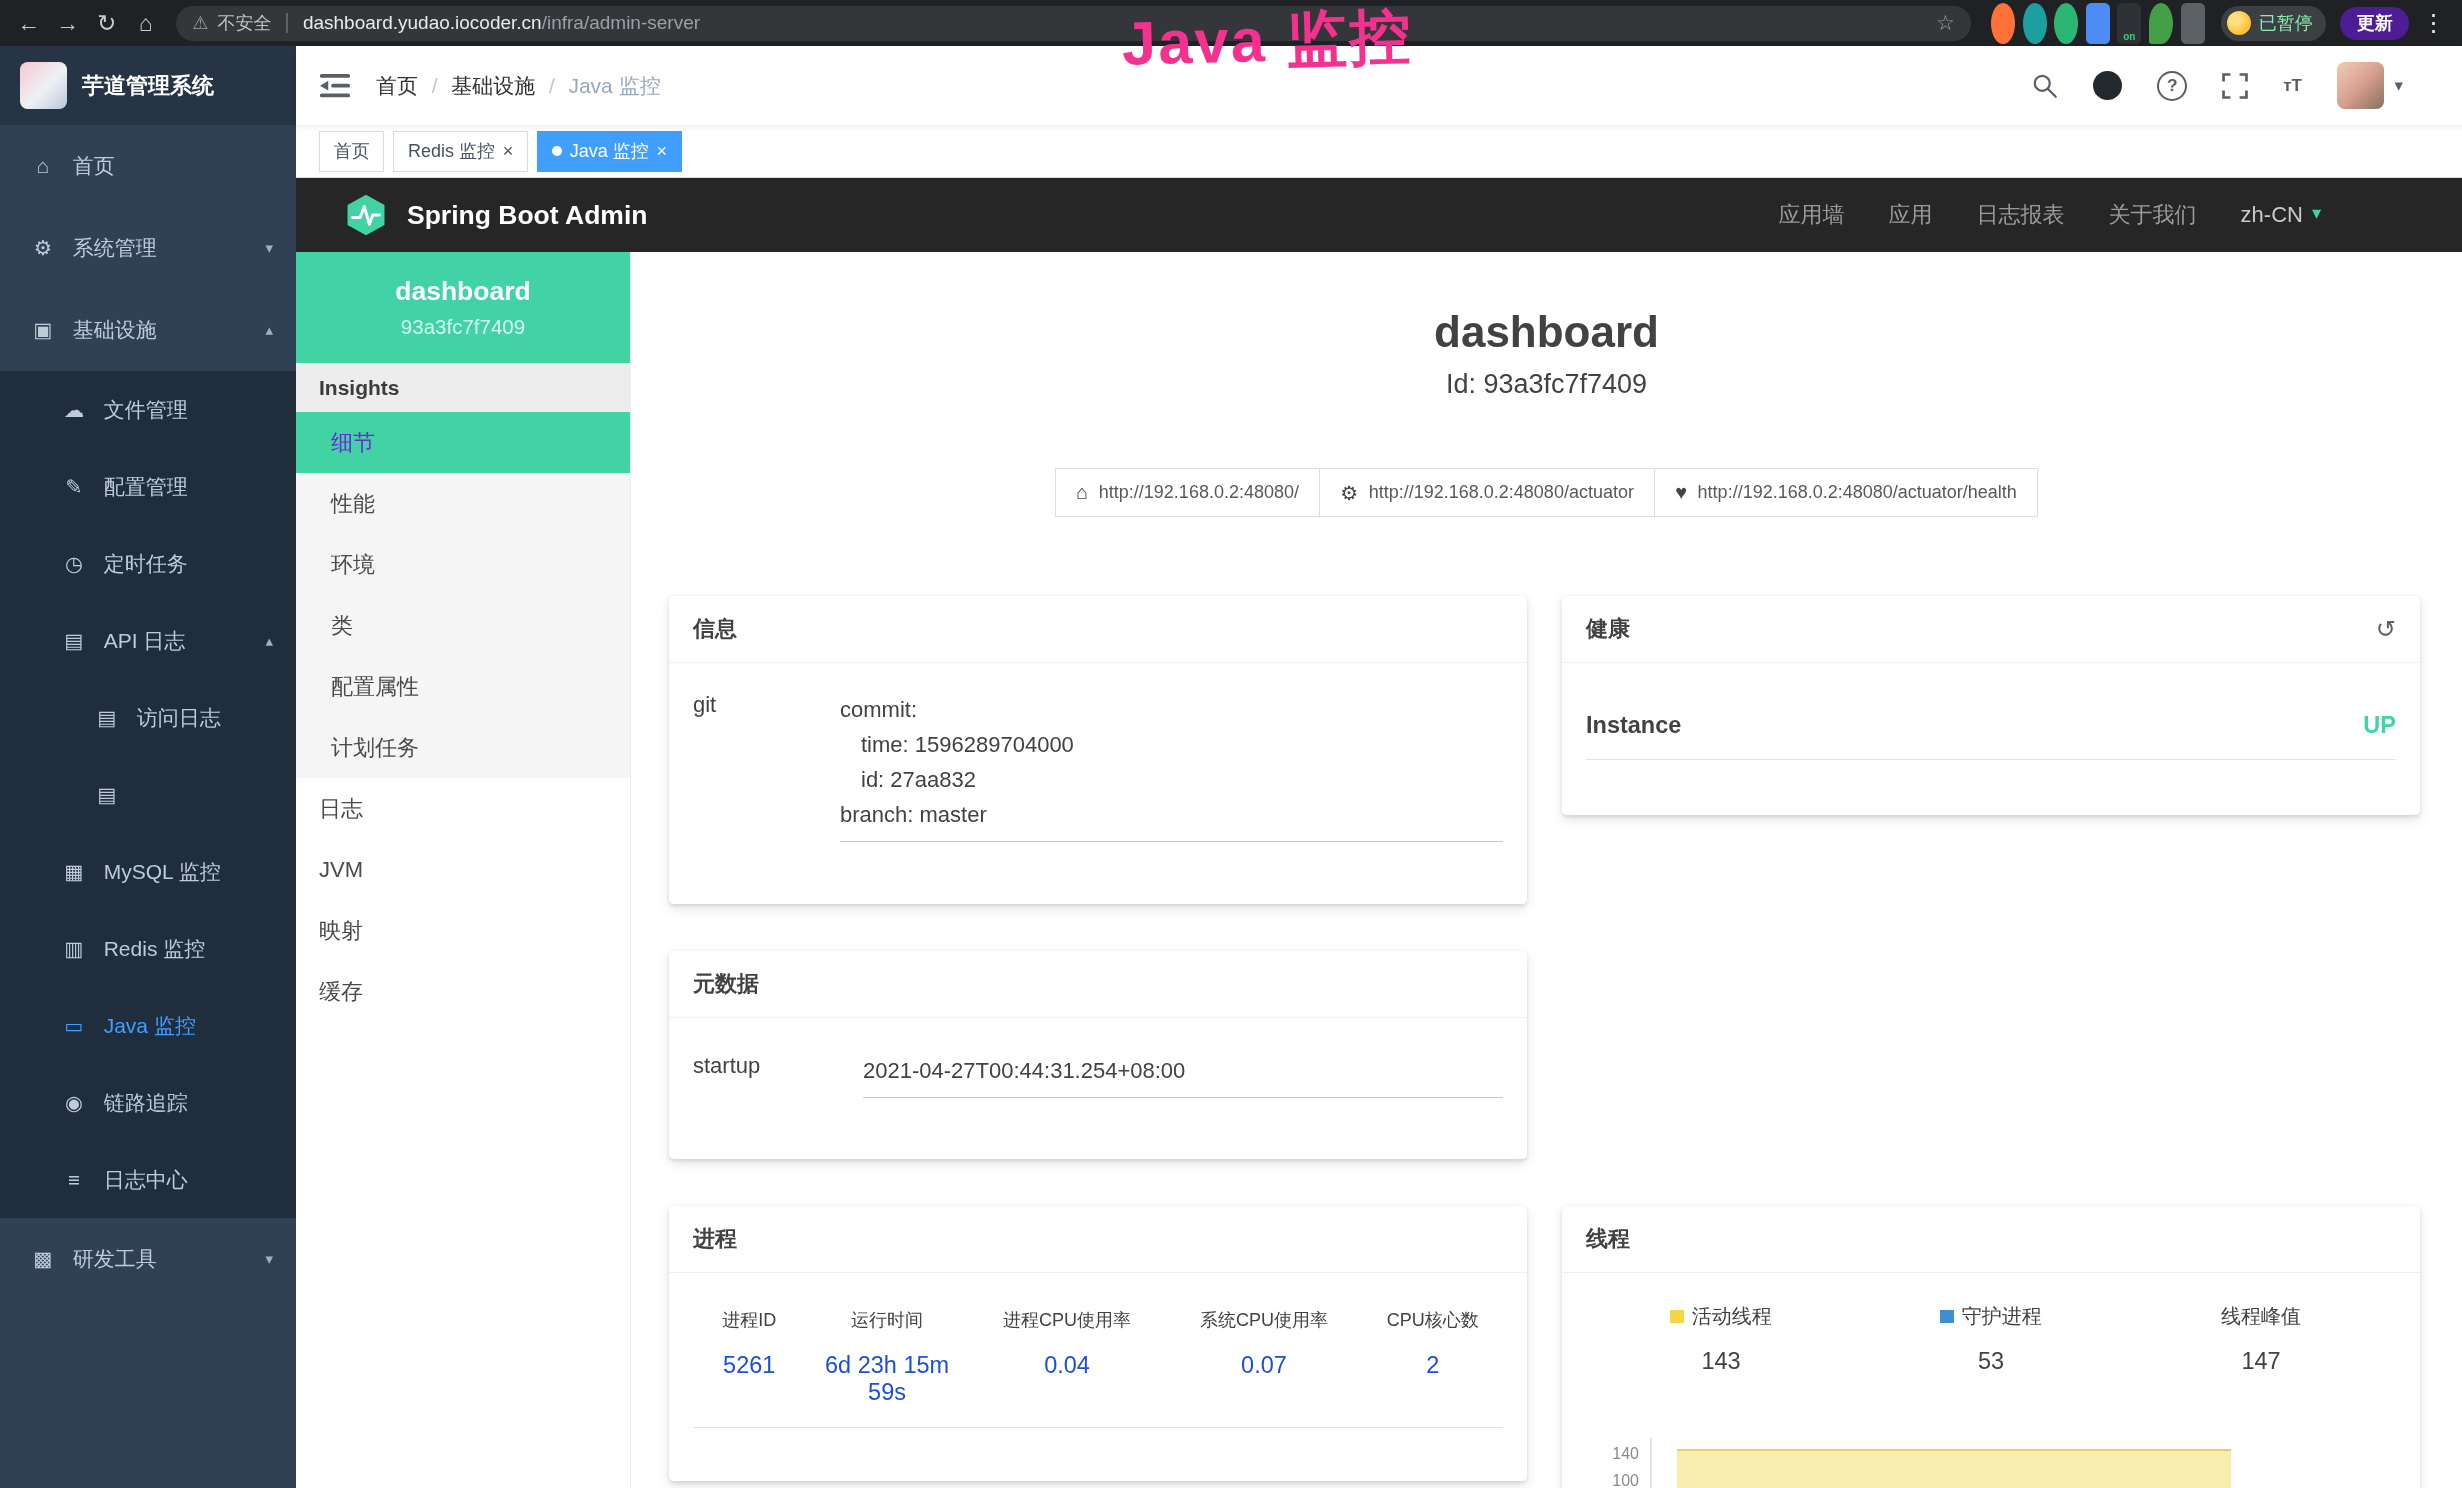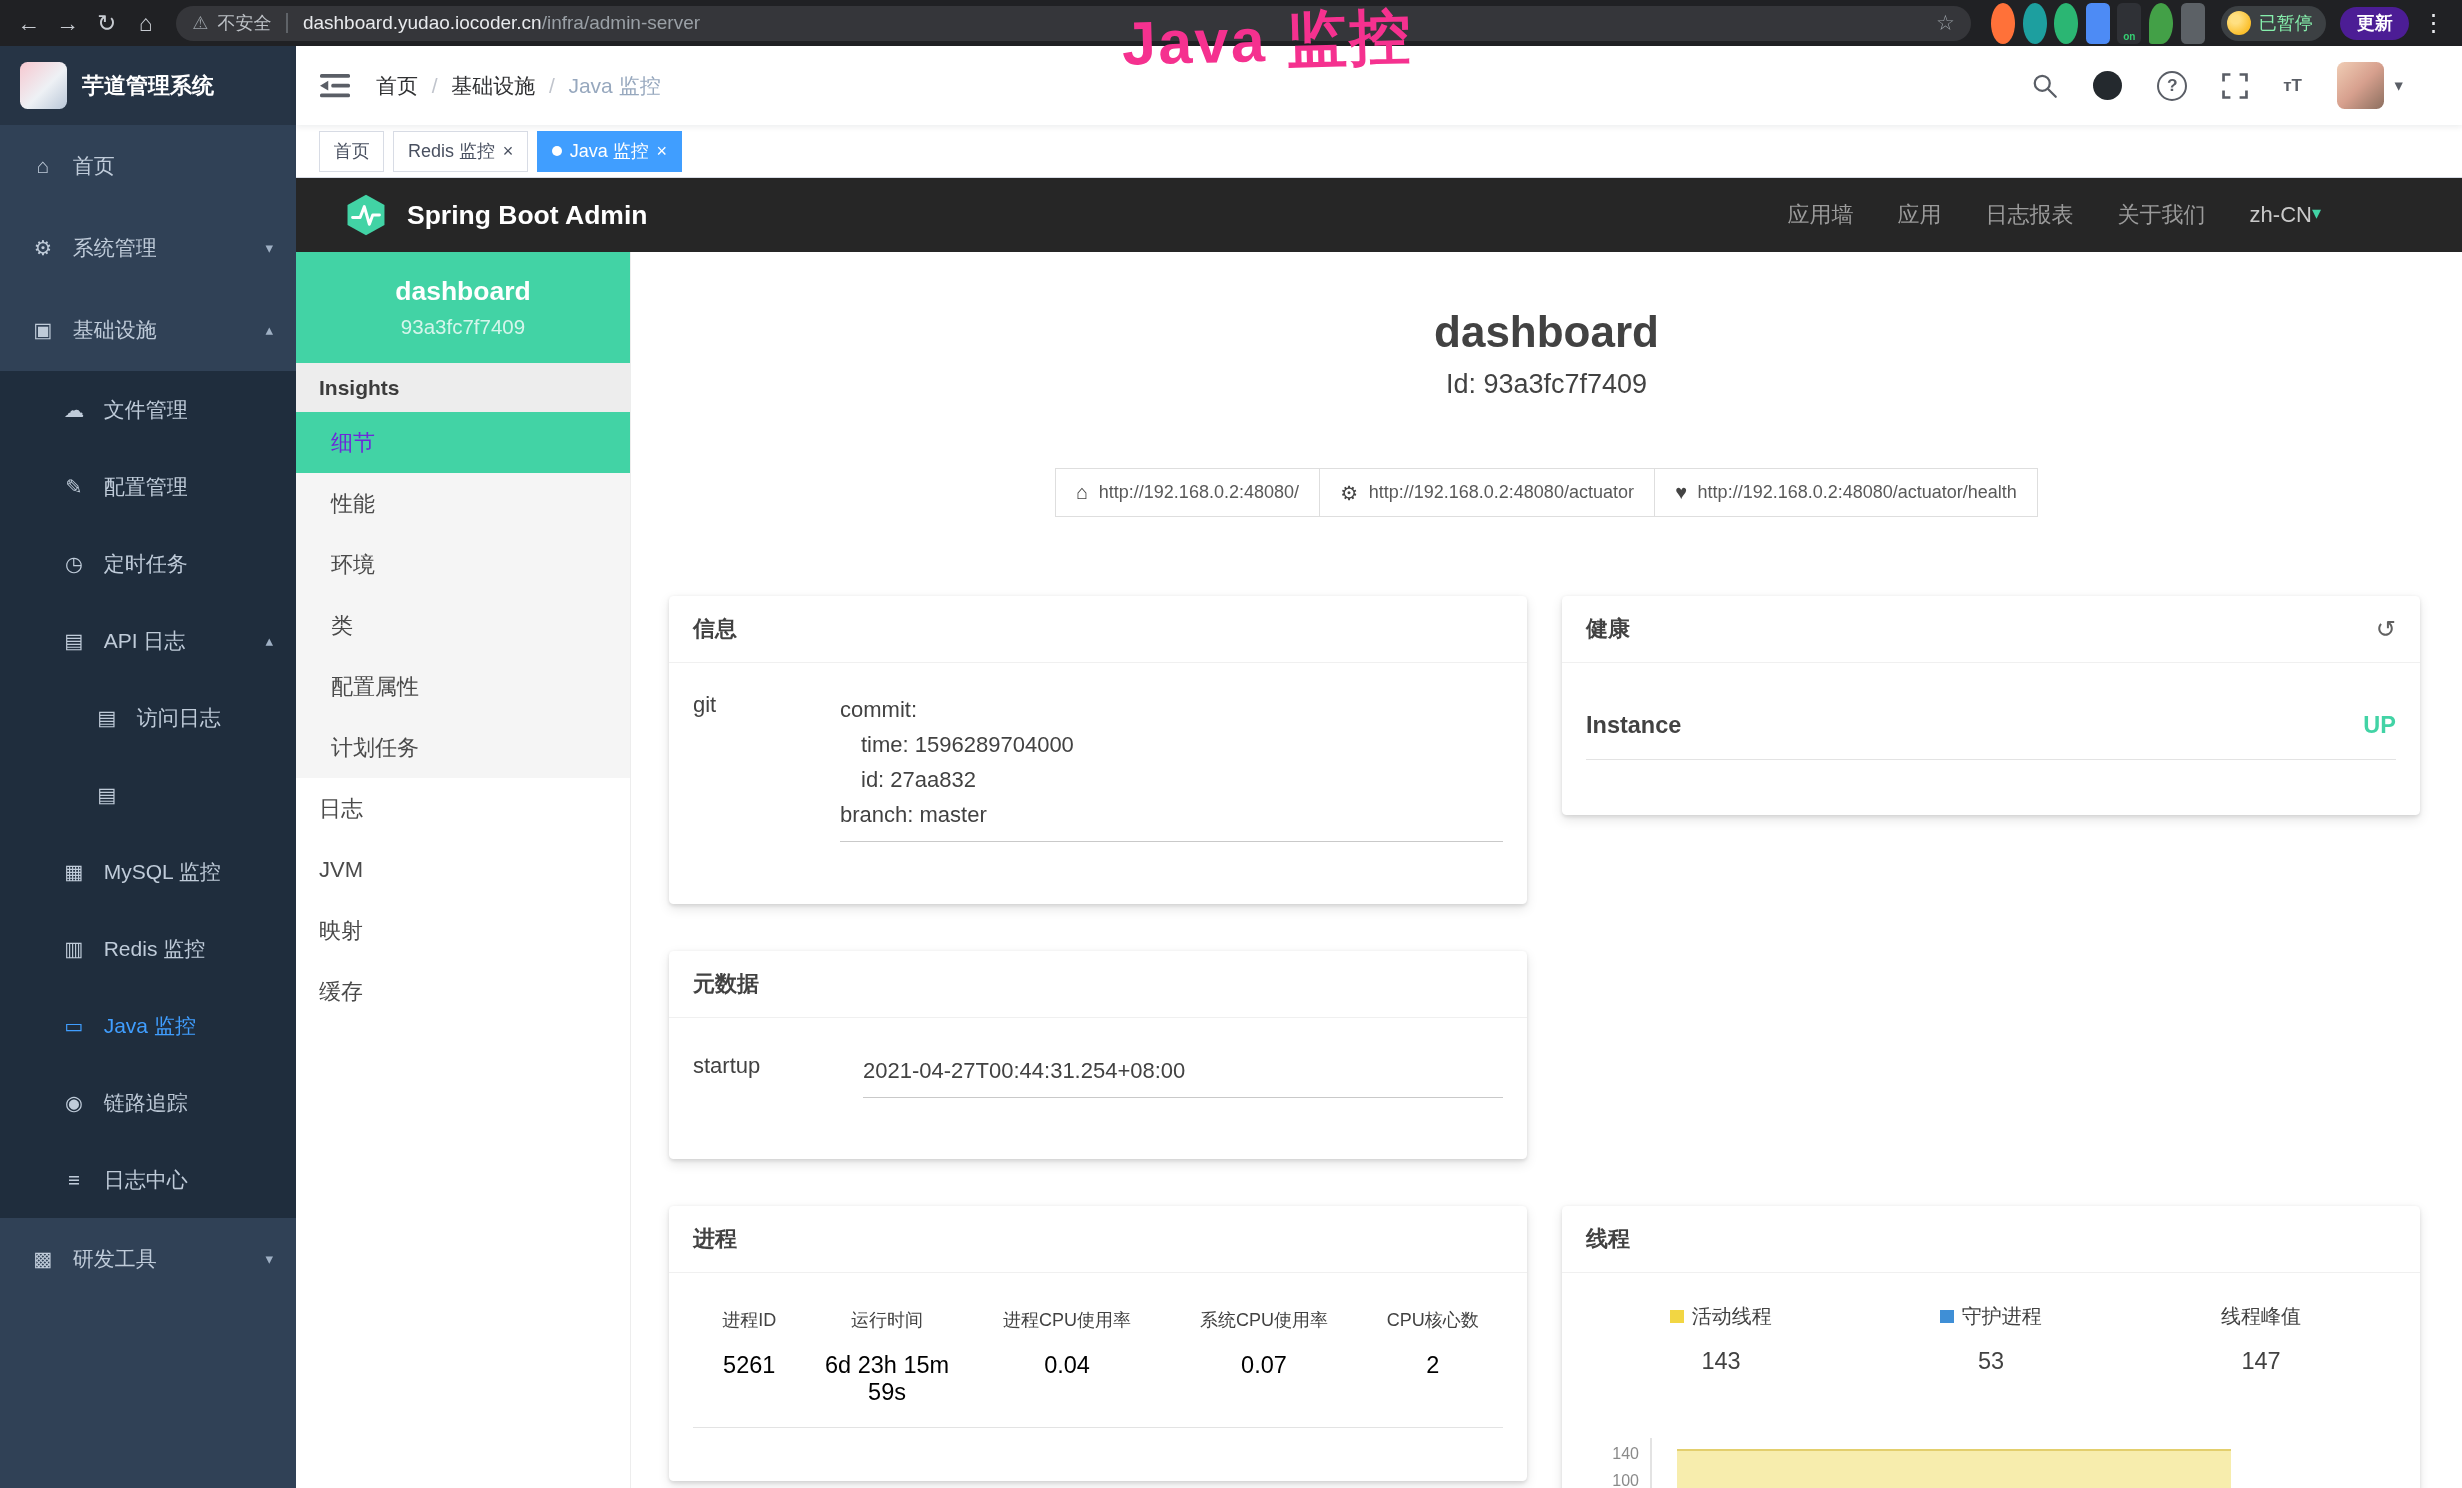--- a/index.html
+++ b/index.html
@@ -88,21 +88,21 @@
   .tag.active{background:#409eff;border-color:#409eff;color:#fff}
   .tag-dot{width:10.6px;height:10.6px;border-radius:50%;background:#fff;display:inline-block}
 
   
   .sba{flex:1;display:flex;flex-direction:column;min-height:0}
   .sba-header{height:74px;background:#262626;display:flex;align-items:center;padding:0 141px 0 49px;flex-shrink:0}
   .sba-logo{display:flex;align-items:center;cursor:pointer}
   .sba-brand{color:#fff;font-size:26.5px;font-weight:700;margin-left:20px;white-space:nowrap;cursor:pointer}
   .sba-nav{margin-left:auto;display:flex;align-items:center;gap:44px;font-size:22px;color:#9b9b9b}
   .sba-nav-item{white-space:nowrap;cursor:pointer}
-  .sba-lang{display:flex;color:#c9c9c9;cursor:pointer}
+  .sba-lang{display:flex;gap:9px;color:#c9c9c9;cursor:pointer}
   .lang-caret{font-style:normal;color:#42d3a5;font-size:18px}
 
   .sba-body{flex:1;display:flex;min-height:0;background:#fff}
   .sba-sidebar{width:334px;flex-shrink:0;border-right:0.8px solid #ededed;display:flex;flex-direction:column;background:#fff}
   .instance-head{height:111px;background:#42d3a5;color:#fff;display:flex;flex-direction:column;
                  align-items:center;justify-content:center;gap:7.6px;flex-shrink:0}
   .instance-name{font-size:26.5px;font-weight:700}
   .instance-id{font-size:20.5px;opacity:.78}
   .menu-label{height:49px;display:flex;align-items:center;padding:0 23px;background:#ededed;
               font-size:21px;font-weight:700;color:#3c3c3c;cursor:pointer}
@@ -141,21 +141,21 @@
   .card-meta .card-body{padding:35px 24px 61px}
   .card-health .card-body{padding:49px 24px 55px}
   .health-row{display:flex;align-items:center;justify-content:space-between;padding-bottom:20px;
               border-bottom:1.5px solid #e3e3e3}
   .health-name{font-size:23.5px;font-weight:700;color:#424242}
   .health-status{font-size:23.5px;font-weight:700;color:#42d3a5}
   .card-process .card-body{padding:35px 24px 53px}
   .proc-row{display:flex;text-align:center}
   .pc1{flex:1.0}.pc2{flex:1.45}.pc3{flex:1.75}.pc4{flex:1.75}.pc5{flex:1.25}
   .proc-h{font-size:18px;color:#424242}
-  .proc-v{font-size:23.5px;color:#000000;margin-top:20px;padding-bottom:21px;border-bottom:1.5px solid #e3e3e3}
+  .proc-v{font-size:23.5px;color:#1d4ed8;margin-top:20px;padding-bottom:21px;border-bottom:1.5px solid #e3e3e3}
   .card-threads .card-body{padding:30px 24px 0}
   .thr-legend{display:flex;text-align:center}
   .thr-col{flex:1}
   .thr-lab{display:flex;align-items:center;justify-content:center;gap:7.6px;font-size:20px;color:#424242}
   .sw{width:13.7px;height:13.7px;display:inline-block}
   .sw-yellow{background:#f2d643}
   .sw-blue{background:#3f8fd6}
   .thr-val{margin-top:18px;font-size:23.5px;color:#424242}
   .thr-chart{position:relative;margin-top:30px;height:212px}
   .ytick{position:absolute;left:0;width:53px;text-align:right;font-size:16px;color:#8a8a8a;line-height:1}

